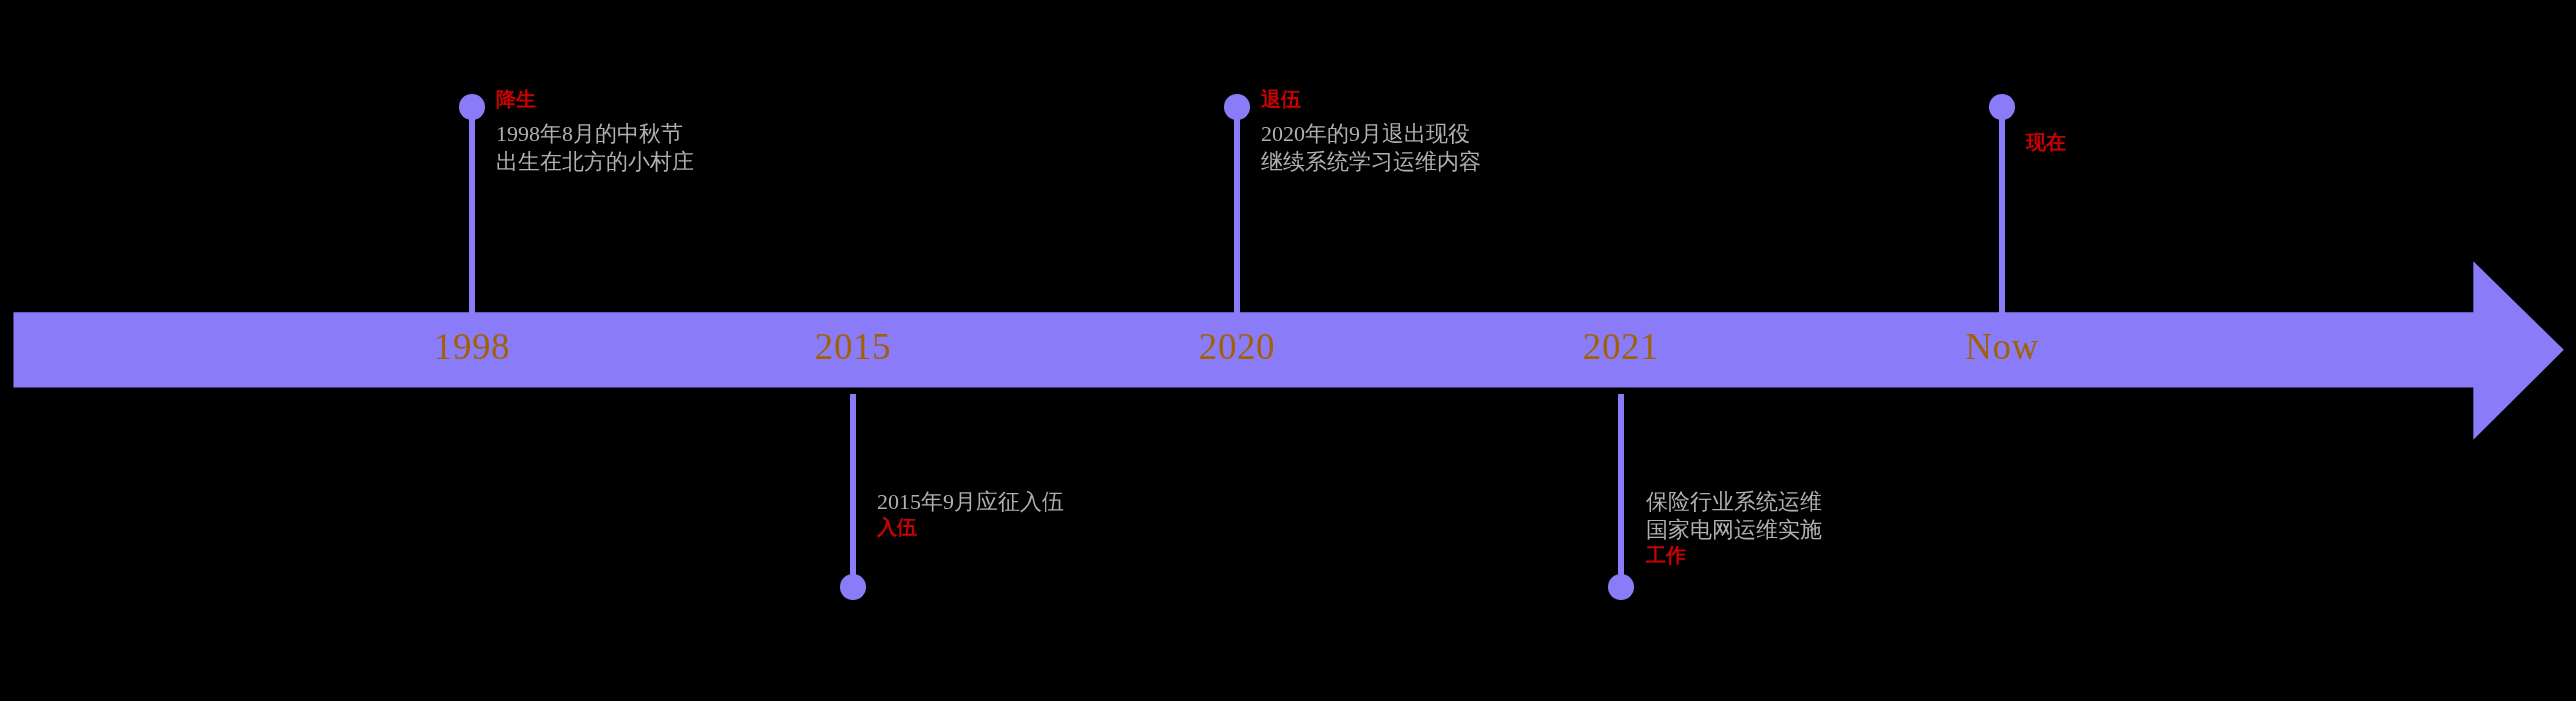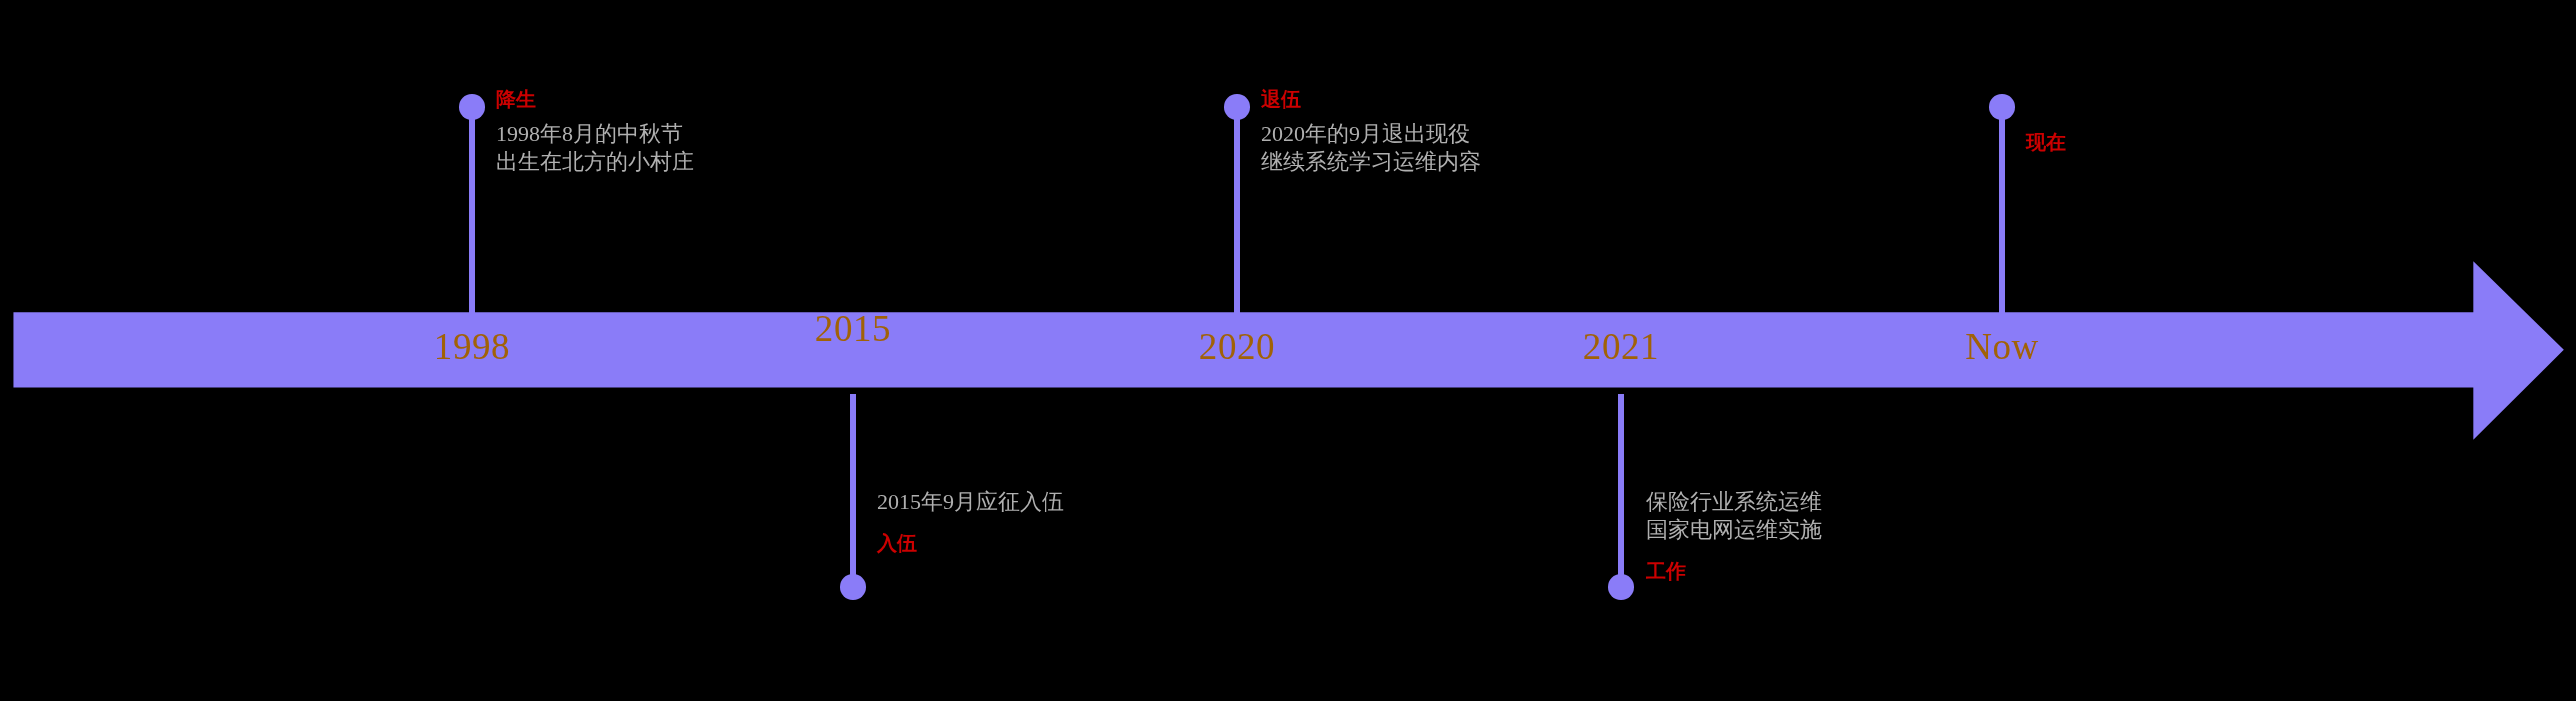--- a/index.html
+++ b/index.html
@@ -75,34 +75,34 @@
     margin: 0;
   }
   .event-desc {
     color: #b0b0b0;
     font-family: "Liberation Serif", "DejaVu Serif", serif;
     font-size: 22px;
     line-height: 1.28;
     margin: 0;
   }
   .event-block.above .event-title { margin-bottom: 10.2px; }
-  .event-block.below .event-title { margin-top: 17px; }
+  .event-block.below .event-title { margin-top: 1px; }
 </style>
 </head>
 <body>
 
 <div id="canvas">
 
   <svg id="arrow-bar" viewBox="0 0 4040 1100" width="2576" height="701" xmlns="http://www.w3.org/2000/svg">
     <polygon points="20,490 3880,490 3880,410 4022,549 3880,690 3880,608 20,608" fill="#8a7cf8"></polygon>
   </svg>
 
   <div>
     <div class="year-label" style="left:472px; top:328px;">1998</div>
-    <div class="year-label" style="left:853px; top:310px;">2015</div>
+    <div class="year-label" style="left:853px; top:328px;">2015</div>
     <div class="year-label" style="left:1237px; top:328px;">2020</div>
     <div class="year-label" style="left:1621px; top:328px;">2021</div>
     <div class="year-label" style="left:2002px; top:328px;">Now</div>
   </div>
 
   <div class="marker" style="left:472px; top:94px; width:0; height:0;">
     <div class="marker-dot" style="top:0;"></div>
     <div class="marker-stem" style="top:12.8px; height:207px;"></div>
   </div>
 

